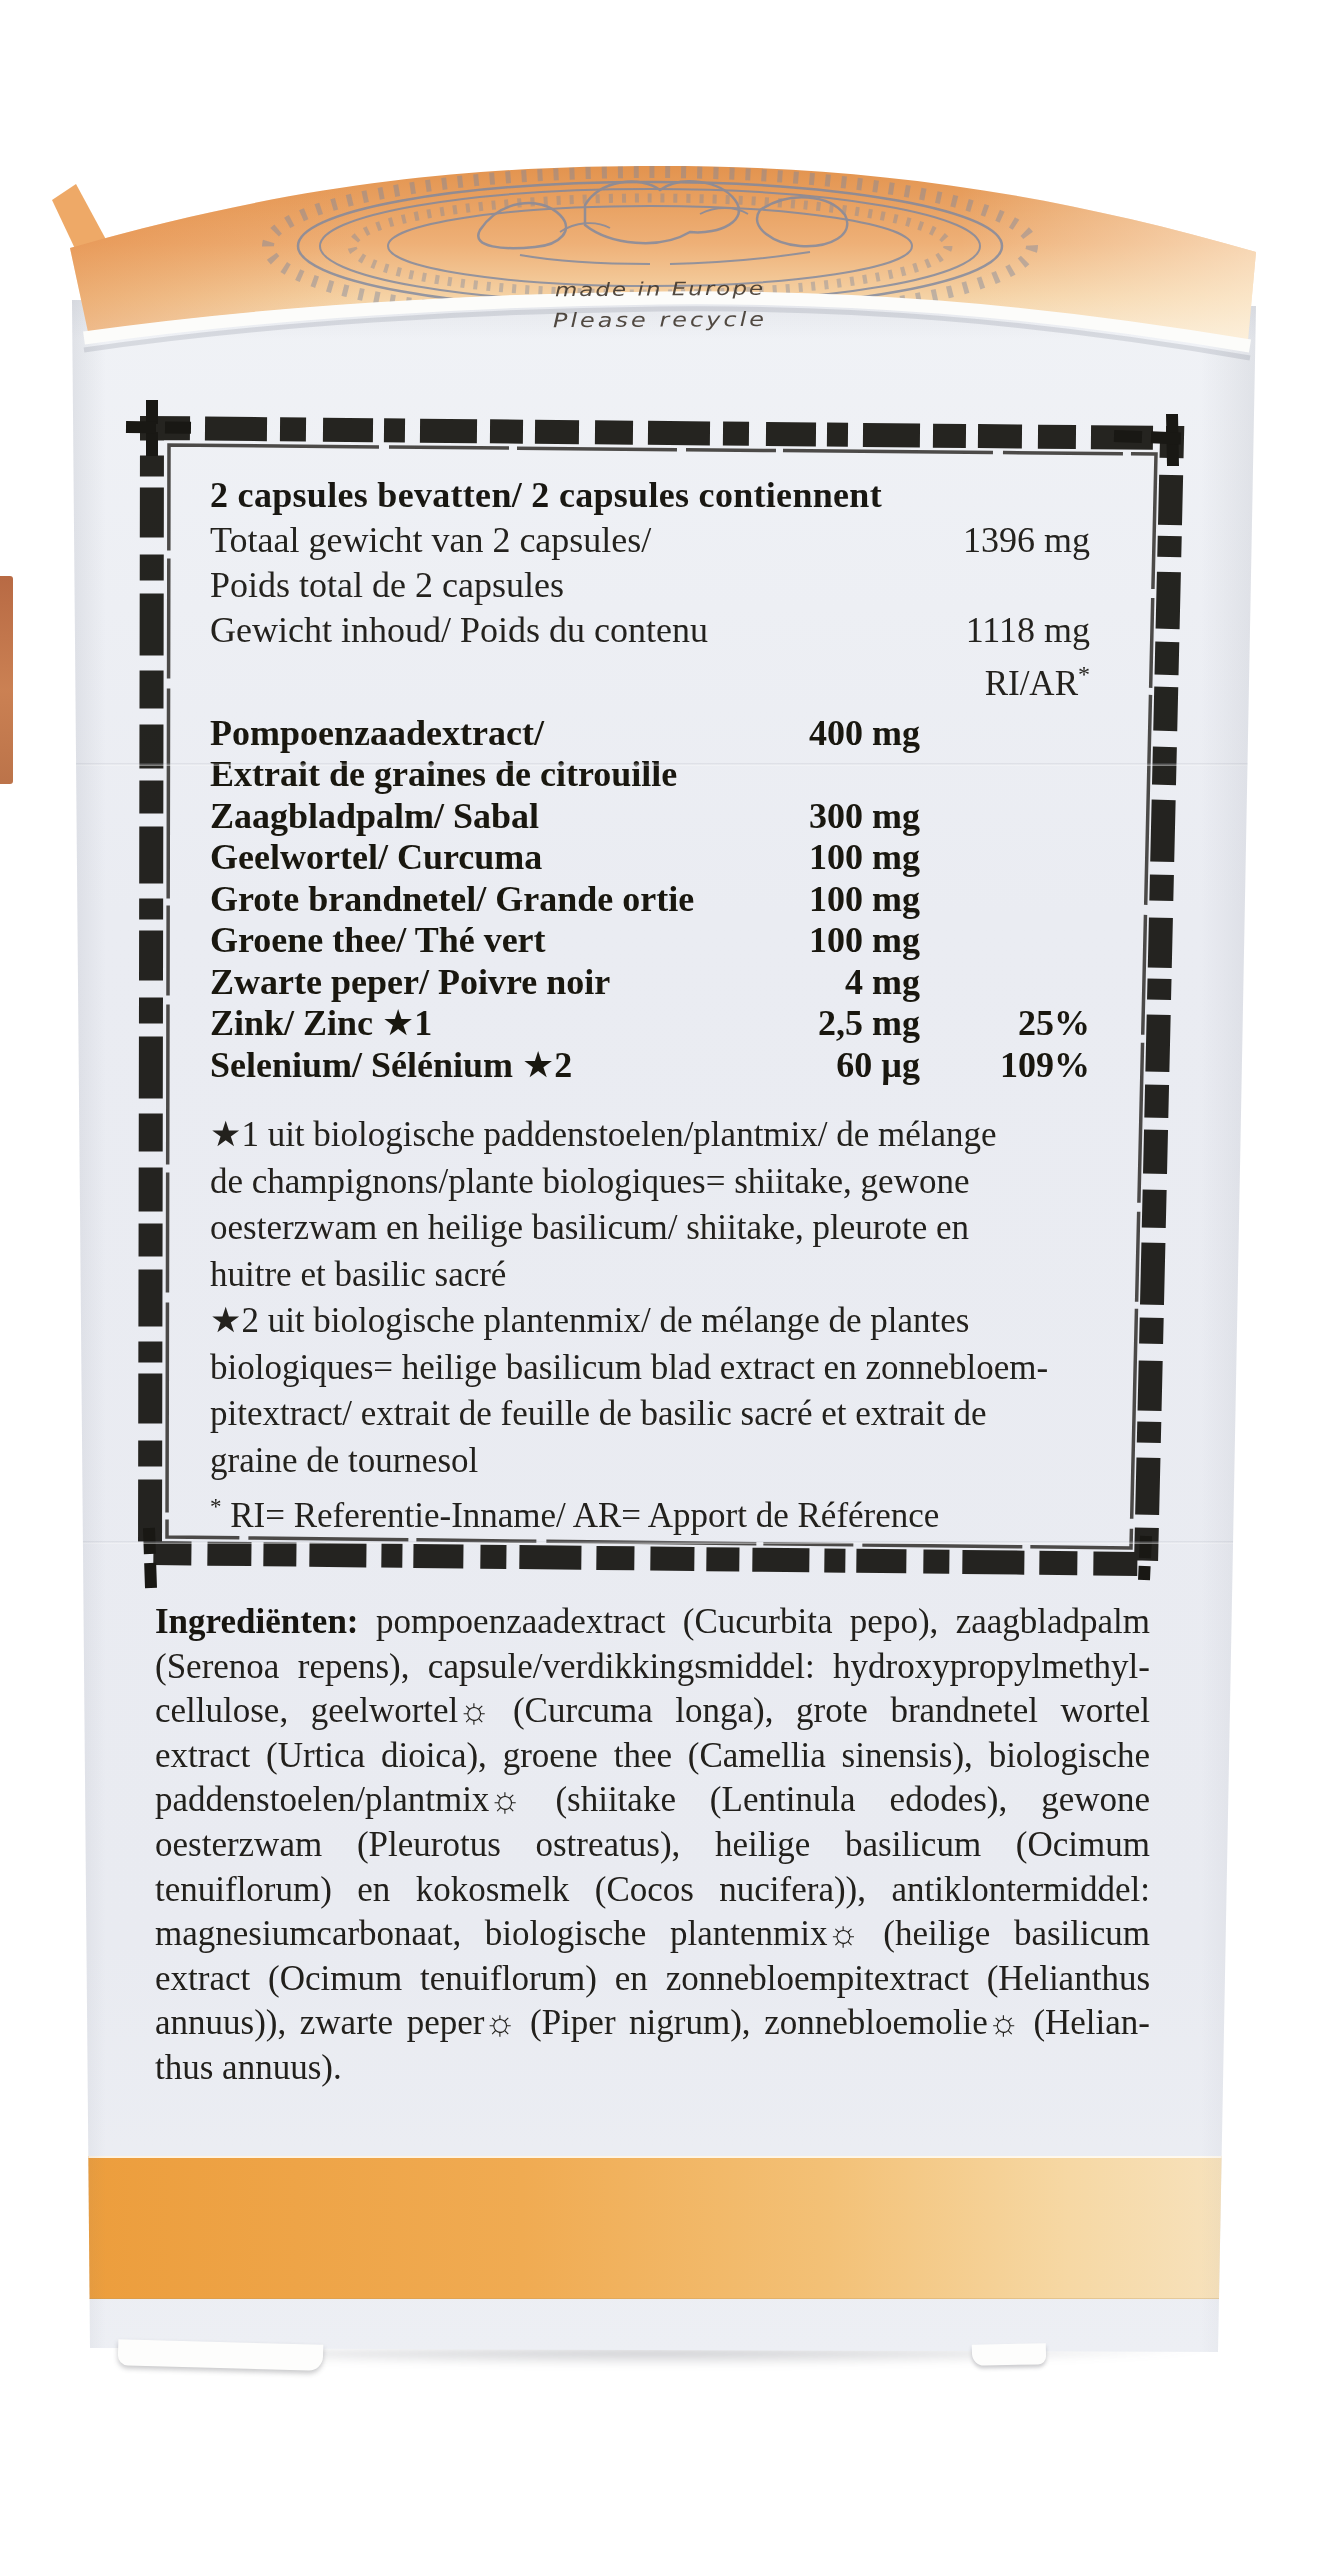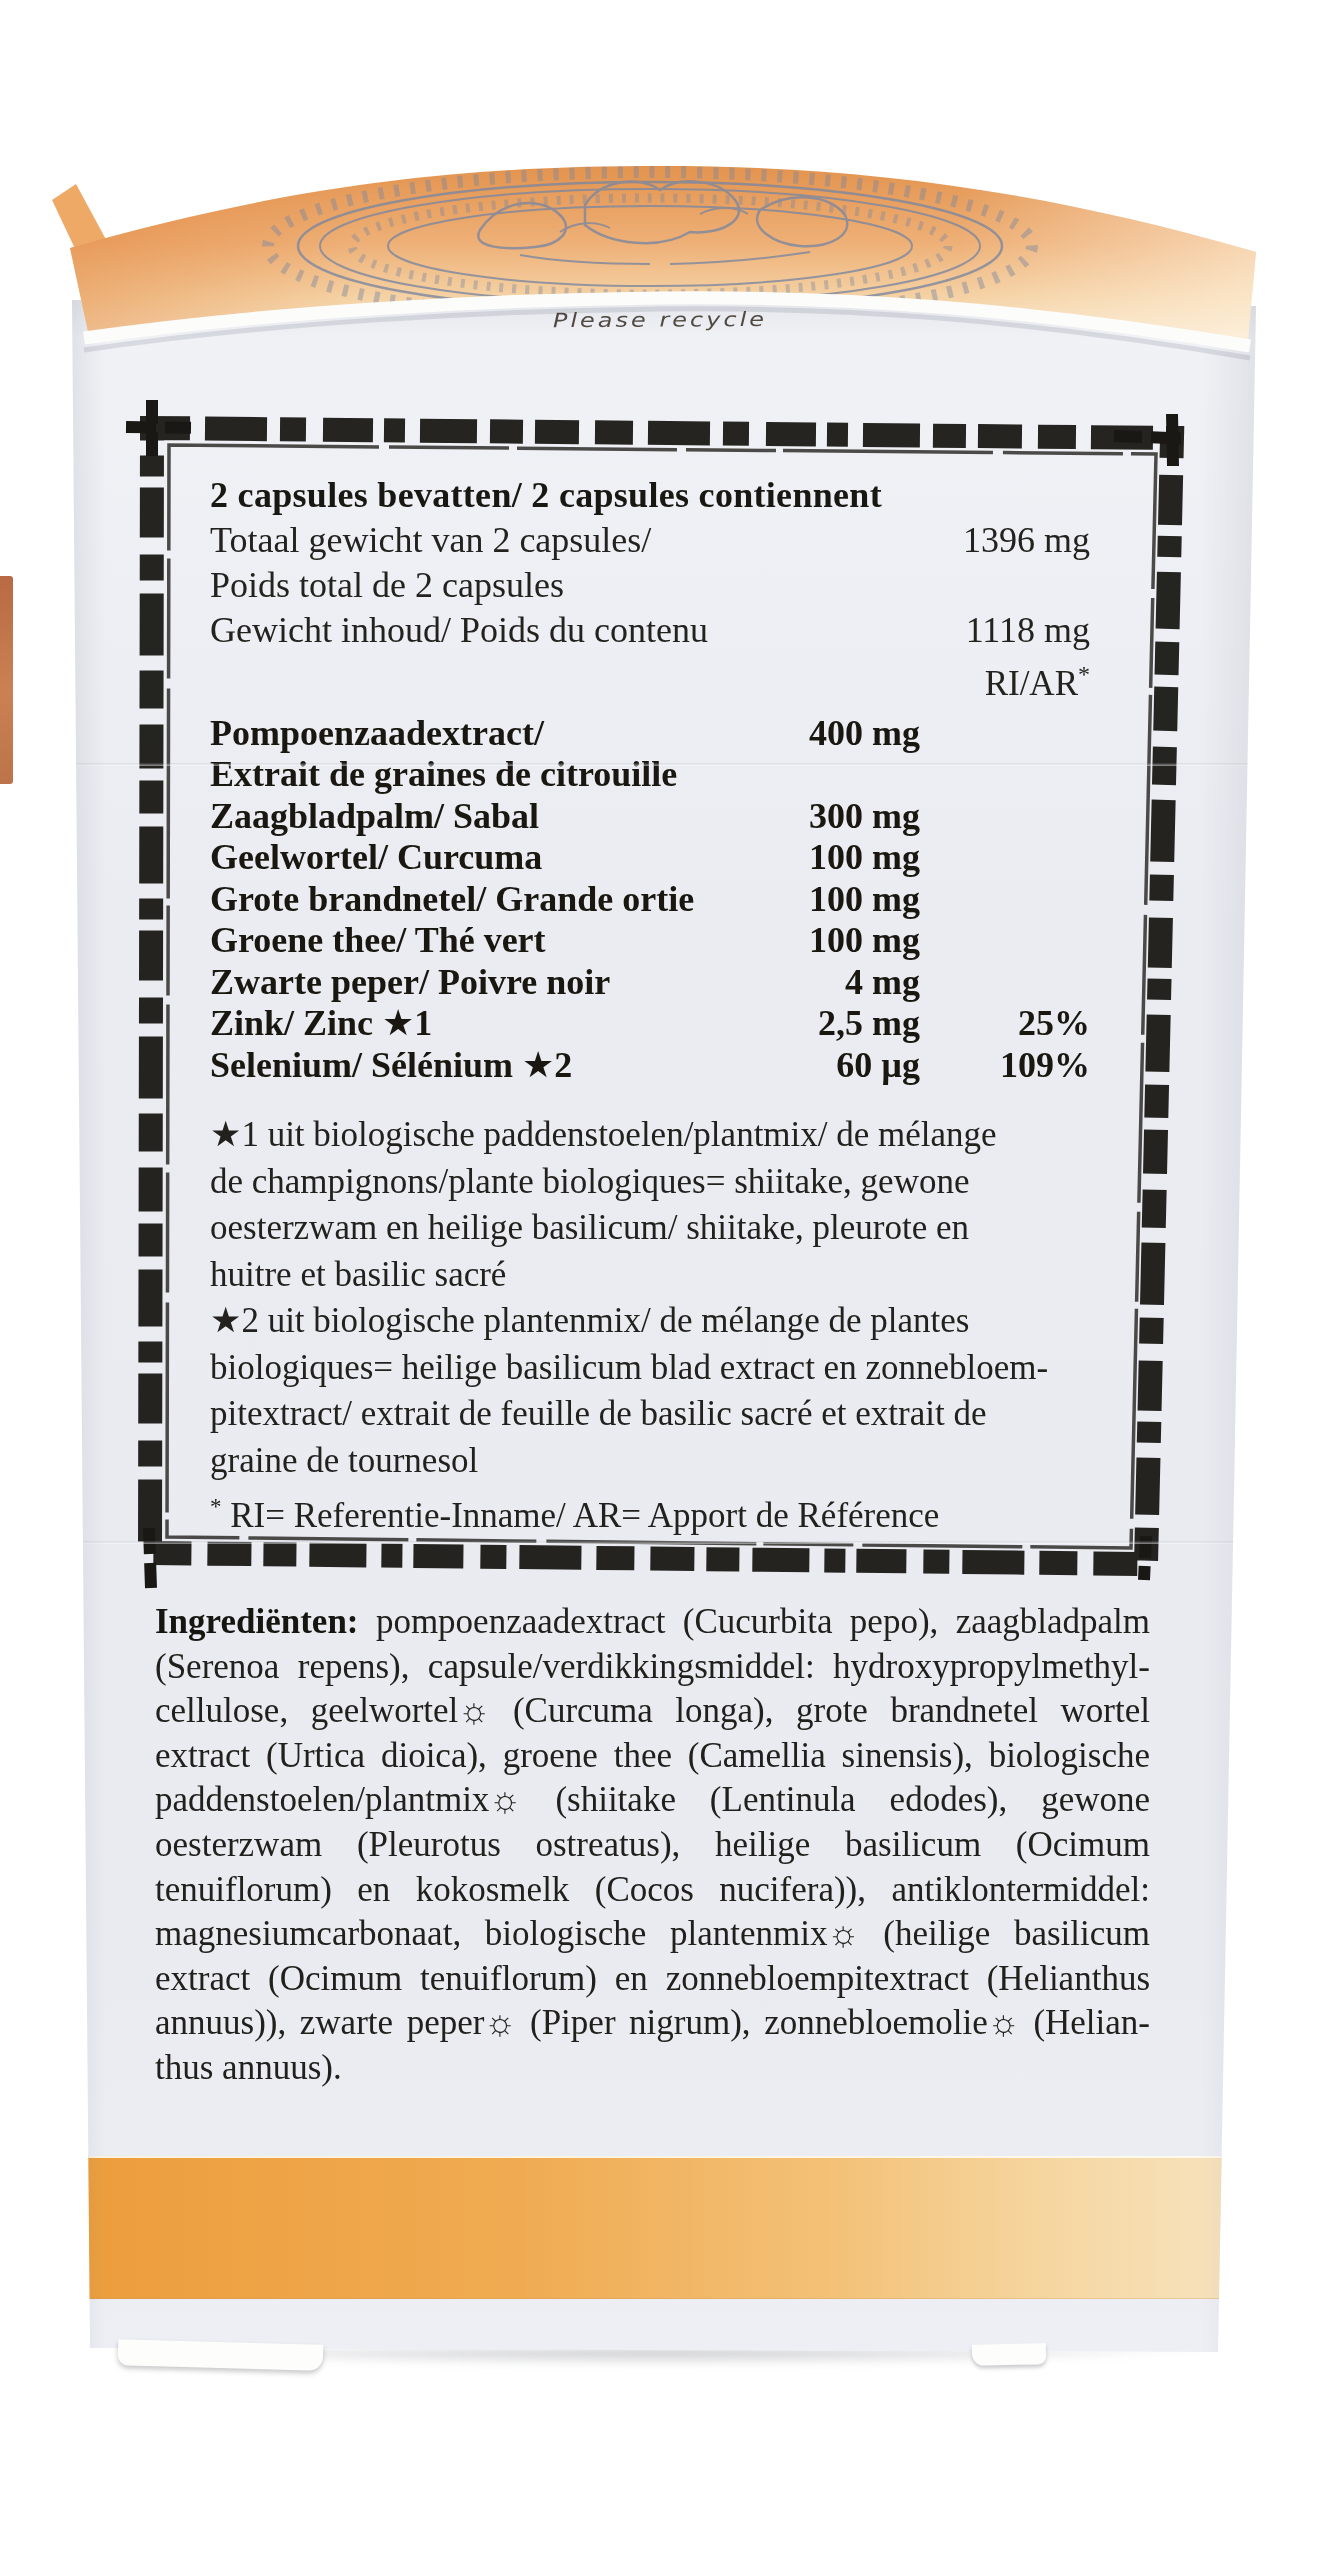--- a/index.html
+++ b/index.html
@@ -244,15 +244,16 @@
       <path d="M 520,255 C 560,262 600,264 650,264" stroke-width="2"></path>
       <path d="M 670,264 C 720,263 770,258 810,252" stroke-width="2"></path>
       <path d="M 560,232 C 575,222 595,220 610,228" stroke-width="1.8"></path>
       <path d="M 700,214 C 715,206 735,206 748,214" stroke-width="1.8"></path>
     </g>
 
     <path d="M 84,338 C 268,312 478,300 660,298 C 845,296 1022,308 1250,346" stroke="#fcfcfa" stroke-width="13"></path>
     <path d="M 84,350 C 268,323 478,311 660,309 C 845,307 1022,319 1250,358" stroke="#5a5f6e" stroke-opacity=".16" stroke-width="5"></path>
   </svg>
 
+  <div class="flap-text flap-line1">made in Europe</div>
   <div class="flap-text flap-line2">Please recycle</div>
 
 </div>
 
 </body></html>

